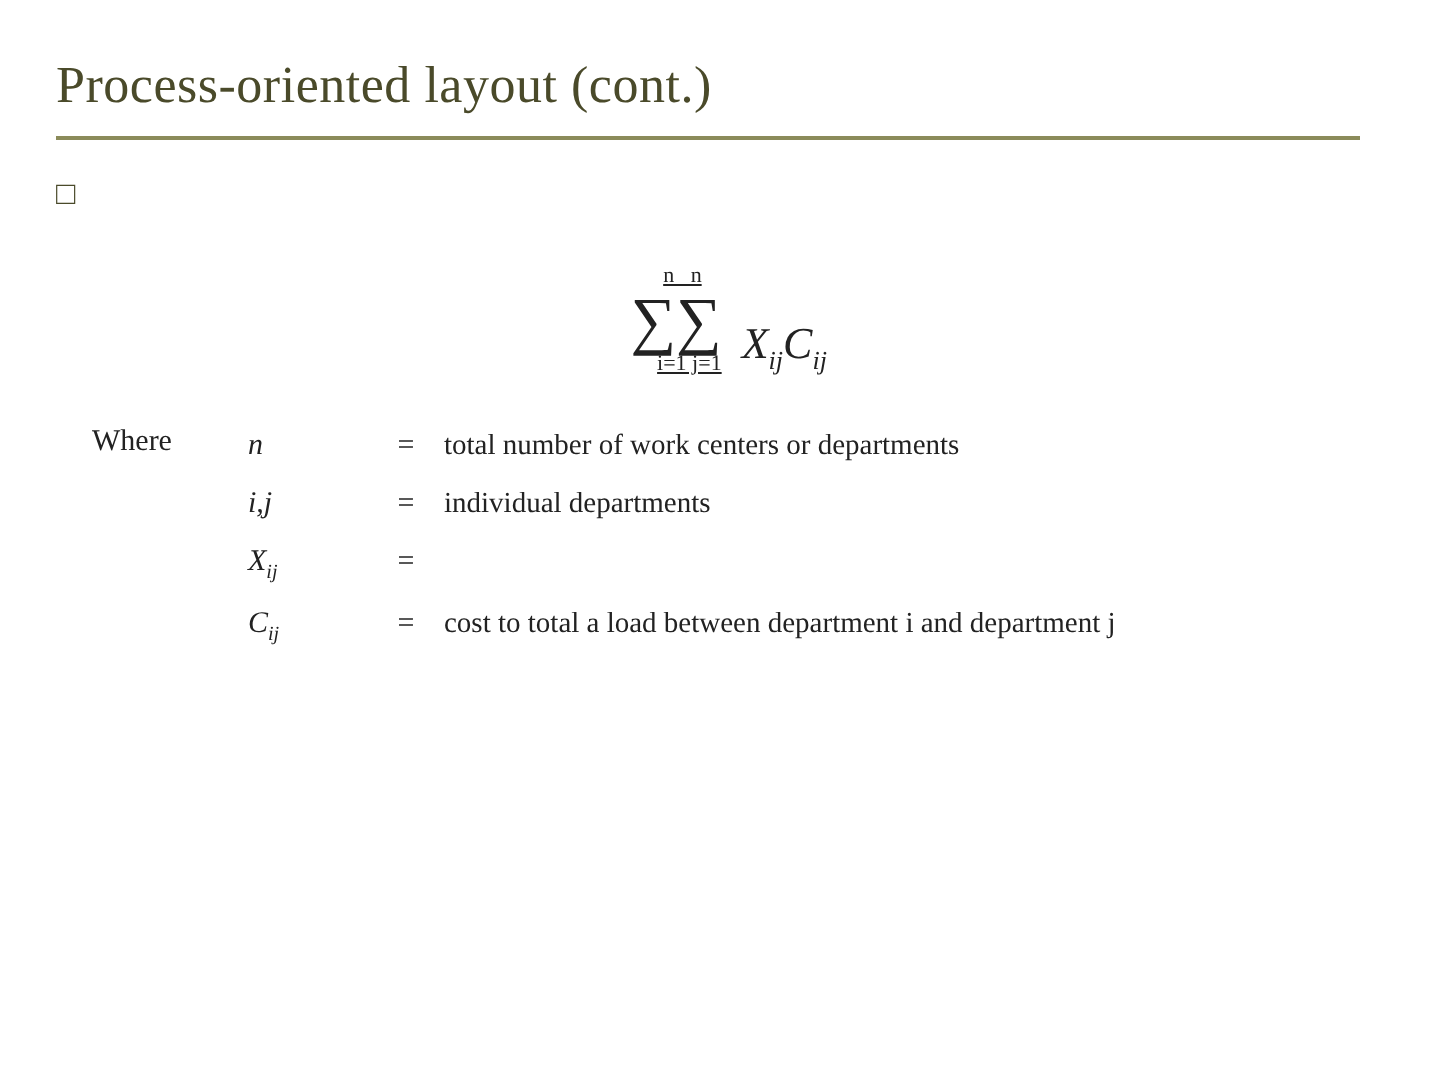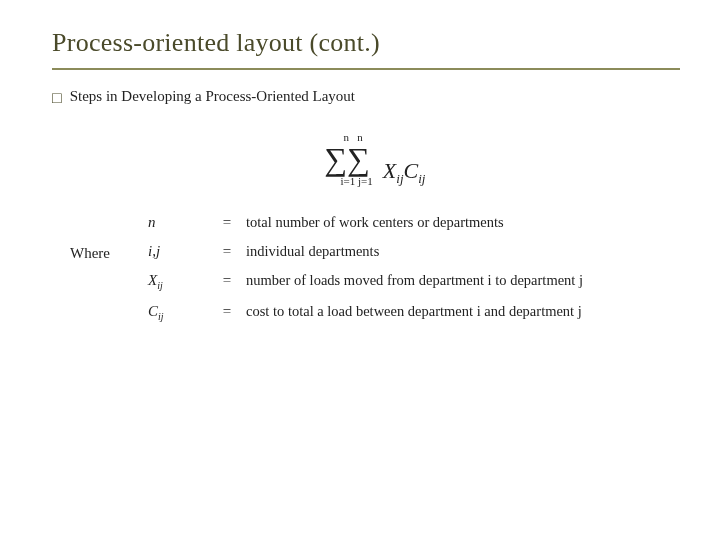--- a/index.html
+++ b/index.html
@@ -9,21 +9,21 @@
       height: 540px;
       background: #ffffff;
       font-family: Georgia, 'Times New Roman', serif;
       color: #222222;
       overflow: hidden;
     }
 
     .page {
       width: 720px;
       height: 540px;
-      padding: 28px 40px 28px 52px;
+      padding: 28px 40px 28px 28px;
     }
 
     .title {
       font-size: 26px;
       font-weight: normal;
       color: #4a4a2a;
       margin-bottom: 10px;
       letter-spacing: 0.01em;
     }
 
@@ -113,42 +113,40 @@
     .def-col-desc {
       flex: 1;
       font-style: normal;
       font-size: 14.5px;
     }
 
     .where-label {
       font-size: 15px;
       color: #222;
       min-width: 60px;
-      margin-top: 33px;
     }
   </style>
 </head>
 <body>
 
 <div class="page">
 
   <h1 class="title">Process-oriented layout (cont.)</h1>
   <hr class="divider">
 
   <div class="section-heading">
     <span class="bullet">□</span>
-    <span>Steps in Developing a Process-Oriented Layout</span>
   </div>
 
   <div class="subsection">
 
     <div class="formula-block">
       <span class="formula-inline">
 
-        <span style="display:inline-flex; flex-direction:column; align-items:flex-start; position:relative; margin: 0 0px; vertical-align: middle;">
+        <span style="display:inline-flex; flex-direction:column; align-items:flex-end; position:relative; margin: 0 0px; vertical-align: middle; text-decoration: underline;">
           <span style="font-size:11px; align-self:flex-end; margin-right:10px;">n &nbsp;&nbsp;n</span>
           <span style="display:inline-flex; align-items:center;">
             <span style="font-size:32px; line-height:1; font-family: serif;">∑</span>
             <span style="font-size:32px; line-height:1; font-family: serif;">∑</span>
           </span>
           <span style="font-size:11px; align-self:flex-start; margin-left:16px;">i=1 j=1</span>
         </span>
 
         <span class="xij-cij">X<sub>ij</sub>C<sub>ij</sub></span>
       </span>
@@ -167,21 +165,20 @@
 
       <div class="def-row">
         <div class="def-col-label"><em>i,j</em></div>
         <div class="def-col-eq">=</div>
         <div class="def-col-desc">individual departments</div>
       </div>
 
       <div class="def-row">
         <div class="def-col-label"><em>X</em><sub>ij</sub></div>
         <div class="def-col-eq">=</div>
-        <div class="def-col-desc">number of loads moved from department i to department j</div>
       </div>
 
       <div class="def-row">
         <div class="def-col-label"><em>C</em><sub>ij</sub></div>
         <div class="def-col-eq">=</div>
         <div class="def-col-desc">cost to total a load between department i and department j</div>
       </div>
 
     </div>
   </div>

